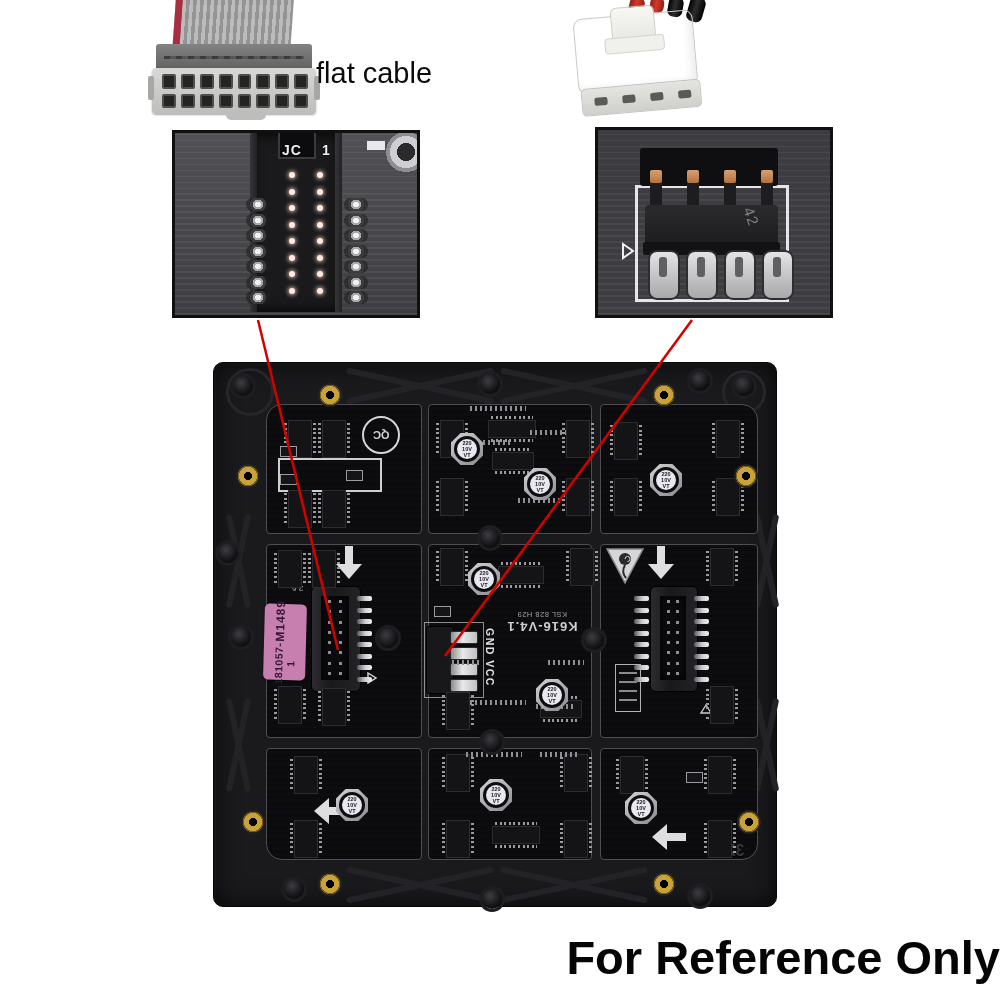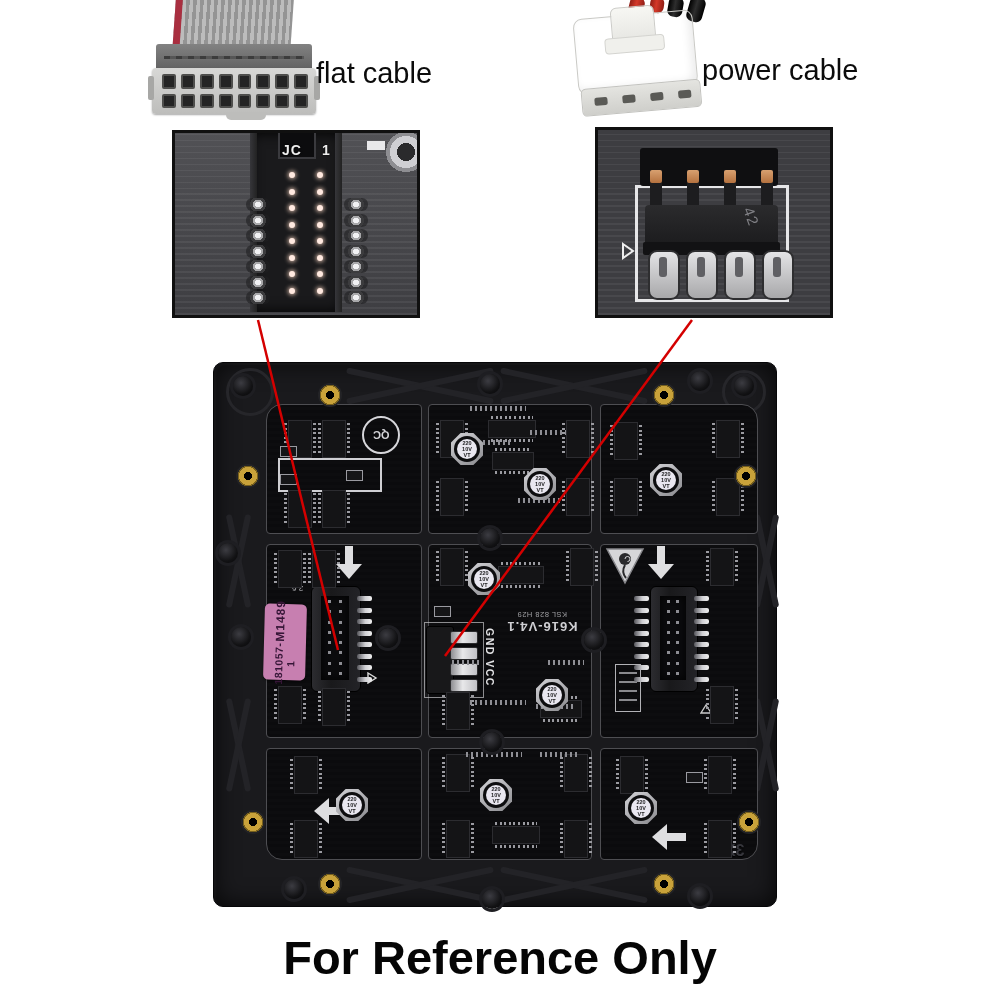--- a/index.html
+++ b/index.html
@@ -2,21 +2,21 @@
 <html style="--annotation_red: #d40000; --sticker_pink: #c77fb0; --eyelet_gold: #c9a23a;"><head>
 <meta charset="utf-8">
 <style>
   html,body{margin:0;padding:0;background:#ffffff;}
   .stage{position:relative;width:1000px;height:1000px;background:#fff;overflow:hidden;
          font-family:"Liberation Sans",sans-serif;}
   .abs{position:absolute;}
 
   
   .callout-label{position:absolute;font-size:29px;color:#0b0b0b;white-space:nowrap;}
-  .caption{position:absolute;left:0;top:930px;width:1000px;text-align:center;
+  .caption{position:absolute;left:0;top:930px;width:1000px;text-align:right;
            font-size:47px;font-weight:bold;color:#050505;letter-spacing:0px;}
 
   
   .ribbon{position:absolute;left:174px;top:0;width:118px;height:52px;
           background:repeating-linear-gradient(90deg,#bcbcbc 0 3.5px,#949494 3.5px 7px);
           transform:skewX(-4deg);}
   .ribbon-red{position:absolute;left:0;top:0;width:7px;height:100%;background:#a92f40;}
   .fc-strain{position:absolute;left:156px;top:44px;width:156px;height:27px;border-radius:3px;
              background:linear-gradient(#828282,#606060);}
   .fc-strain::after{content:"";position:absolute;left:8px;right:8px;top:12px;height:3px;
@@ -199,21 +199,20 @@
     <div class="pwr-body"></div>
     <div class="pwr-latch"></div>
     <div class="pwr-lip"></div>
     <div class="pwr-face" id="pwrFace">
         <div class="pwr-hole" style="left:12px;"></div>
         <div class="pwr-hole" style="left:40px;"></div>
         <div class="pwr-hole" style="left:68px;"></div>
         <div class="pwr-hole" style="left:96px;"></div>
       </div>
   </div>
-  <div class="callout-label" style="left:702px;top:54px;">power cable</div>
 
   <div class="module"></div>
   <div id="ribs">
       <div class="rib" style="left:345px;top:383px;width:150px;transform:rotate(12deg);"></div>
       <div class="rib" style="left:345px;top:383px;width:150px;transform:rotate(-12deg);"></div>
       <div class="rib" style="left:499px;top:383px;width:150px;transform:rotate(12deg);"></div>
       <div class="rib" style="left:499px;top:383px;width:150px;transform:rotate(-12deg);"></div>
       <div class="rib" style="left:345px;top:882px;width:150px;transform:rotate(12deg);"></div>
       <div class="rib" style="left:345px;top:882px;width:150px;transform:rotate(-12deg);"></div>
       <div class="rib" style="left:499px;top:882px;width:150px;transform:rotate(12deg);"></div>

